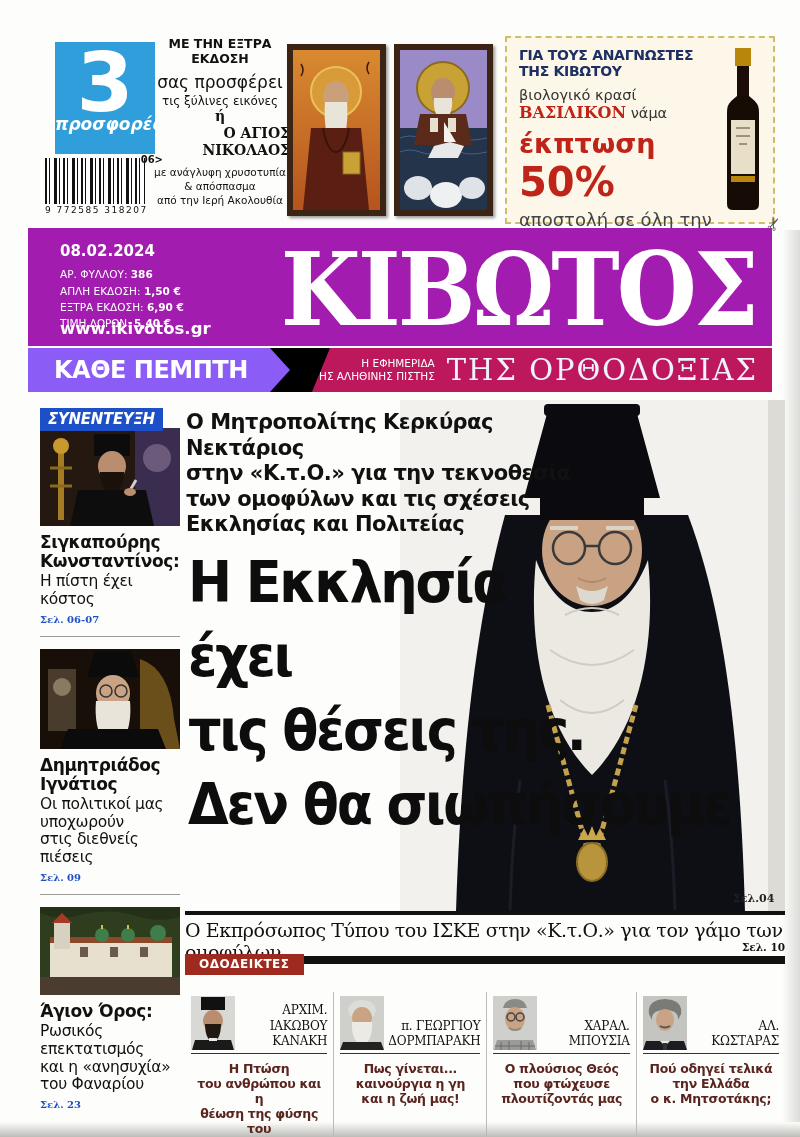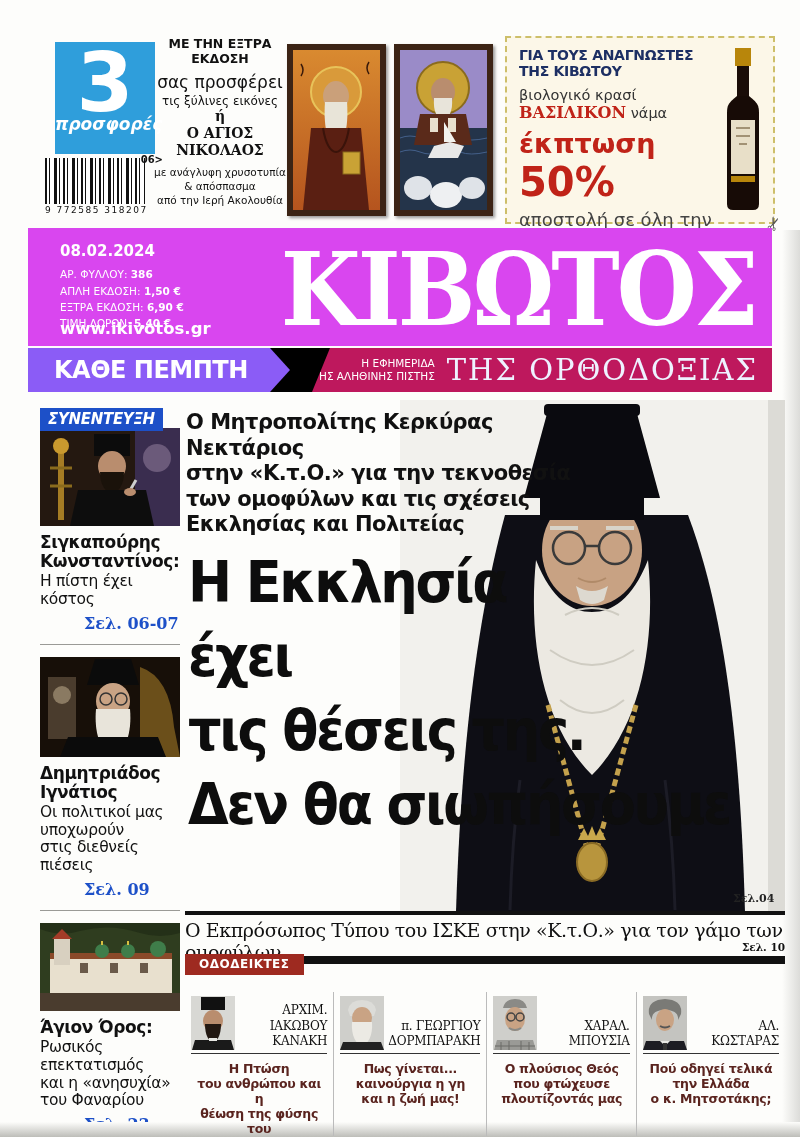--- a/index.html
+++ b/index.html
@@ -13,36 +13,36 @@
   .barcode{position:absolute;left:45px;top:158px;width:118px;}
   .barcode-bars{height:46px;width:100px;background:repeating-linear-gradient(90deg,#111 0 2px,#fff 2px 4px,#111 4px 5px,#fff 5px 9px,#111 9px 12px,#fff 12px 14px,#111 14px 15px,#fff 15px 18px);}
   .barcode-num{font-size:9px;letter-spacing:1.5px;margin-top:1px;}
   .barcode-issue{position:absolute;right:0;top:-4px;font-size:10px;font-weight:bold;}
   .promo-text{position:absolute;left:150px;top:36px;width:140px;text-align:center;}
   .promo-header{font-size:12.5px;font-weight:bold;}
   .promo-line1{font-size:17px;margin-top:6px;}
   .promo-line2{font-size:12px;margin-top:2px;}
   .promo-saint{font-family:"DejaVu Serif","Liberation Serif",serif;font-weight:bold;font-size:15px;margin-top:10px;line-height:1.25;}
   .promo-or{font-family:"DejaVu Serif",serif;font-weight:bold;font-size:14px;line-height:1.2;}
-  .promo-saint2{font-family:"DejaVu Serif",serif;font-weight:bold;font-size:14px;line-height:1.2;}
+  .promo-saint2{font-family:"DejaVu Serif",serif;font-weight:bold;font-size:14px;line-height:1.2;text-align:right;}
   .promo-footer{font-size:10.5px;margin-top:8px;line-height:1.3;}
   .icon-frame{position:absolute;top:44px;width:99px;height:172px;border:6px solid #3c2415;box-sizing:border-box;box-shadow:2px 2px 3px rgba(0,0,0,.4);}
   .icon1{left:287px;} .icon2{left:394px;}
   .wine-ad{position:absolute;left:505px;top:36px;width:270px;height:188px;background:#fcf7e8;border:2px dashed #cdbf6a;box-sizing:border-box;padding:9px 56px 8px 12px;}
   .wine-header{color:#1d2f63;font-weight:bold;font-size:14px;letter-spacing:-0.3px;}
   .wine-line{font-size:14.5px;color:#333;margin-top:8px;}
   .wine-brand{color:#c02318;font-weight:bold;font-family:"DejaVu Serif",serif;font-size:16px;}
   .wine-discount{margin-top:6px;color:#c02318;font-weight:bold;}
   .wine-discount .w{font-size:27px;} .wine-discount .v{font-size:40px;}
   .wine-ship{font-size:18px;color:#444;margin-top:4px;line-height:1.25;}
   .wine-orders{color:#c02318;font-weight:bold;font-size:14.5px;margin-top:10px;}
   .wine-bottle{position:absolute;right:6px;top:8px;}
   .scissors{position:absolute;right:-8px;bottom:-12px;font-size:18px;color:#555;transform:rotate(-70deg);}
   
-  .masthead{position:absolute;left:28px;top:228px;width:744px;height:118px;background:#d946ef;color:#fff;}
+  .masthead{position:absolute;left:28px;top:228px;width:744px;height:118px;background:#a21caf;color:#fff;}
   .mast-info{position:absolute;left:32px;top:12px;font-size:10.5px;line-height:1.55;}
   .mast-date{font-size:15px;font-weight:bold;margin-bottom:3px;}
   .mast-info b{font-weight:bold;}
   .mast-site{position:absolute;left:32px;bottom:8px;font-size:16.5px;font-weight:bold;}
   .mast-logo{position:absolute;right:16px;top:2px;font-family:"DejaVu Serif","Liberation Serif",serif;font-weight:bold;font-size:92px;letter-spacing:-3px;transform:scaleY(1.1);transform-origin:top;}
   
   .banner{position:absolute;left:28px;top:348px;width:744px;height:44px;background:#000;}
   .banner-left{position:absolute;left:0;top:0;bottom:0;width:262px;background:#8b5cf6;
     clip-path:polygon(0 0,calc(100% - 20px) 0,100% 50%,calc(100% - 20px) 100%,0 100%);
     color:#fff;font-weight:bold;font-size:24px;line-height:44px;padding-left:26px;box-sizing:border-box;letter-spacing:-0.5px;}
@@ -51,21 +51,21 @@
     display:flex;align-items:center;justify-content:flex-end;gap:12px;padding-right:14px;box-sizing:border-box;color:#fff;}
   .banner-tag{text-align:right;font-size:10.5px;line-height:1.25;}
   .banner-tag .b{font-weight:normal;text-align:center;}
   .banner-big{font-family:"DejaVu Serif",serif;font-size:29px;letter-spacing:2px;color:#eef2ff;}
   
   .sidebar{position:absolute;left:40px;top:408px;width:140px;}
   .sb-label{position:relative;z-index:2;display:inline-block;background:#1d50c8;color:#fff;font-weight:bold;font-style:italic;font-size:15px;padding:2px 8px 3px;margin-bottom:-6px;letter-spacing:-0.3px;}
   .sb-photo{display:block;}
   .sb-title{font-weight:bold;font-size:17px;line-height:1.12;margin-top:7px;letter-spacing:-0.4px;}
   .sb-sub{font-size:15.5px;line-height:1.15;margin-top:2px;letter-spacing:-0.3px;}
-  .sb-page{color:#1d50c8;font-weight:bold;font-size:16px;margin-top:5px;font-family:"DejaVu Serif",serif;margin-left:44px;}
+  .sb-page{color:#1d50c8;font-weight:bold;font-size:10px;margin-top:5px;font-family:"DejaVu Serif",serif;}
   .sb-div{border-top:1px solid #9a9a96;margin:11px 0 12px;}
   
   .main-photo{position:absolute;left:400px;top:400px;z-index:1;}
   .kicker{position:absolute;left:186px;top:410px;width:430px;z-index:2;font-weight:bold;font-size:21px;line-height:1.22;letter-spacing:-0.5px;}
   .headline{position:absolute;left:188px;top:546px;width:600px;z-index:3;font-weight:bold;font-size:56px;line-height:74px;letter-spacing:-2.5px;color:#0d0d0d;transform:scaleX(0.94);transform-origin:left;}
   .main-page{position:absolute;left:733px;top:892px;z-index:3;font-size:11px;font-weight:bold;color:#222;font-family:"DejaVu Serif",serif;}
   .rule{position:absolute;left:185px;top:911px;width:600px;height:4px;background:#111;z-index:3;}
   .strap{position:absolute;left:185px;top:919px;width:600px;z-index:3;font-family:"DejaVu Serif","Liberation Serif",serif;font-size:19px;letter-spacing:-0.4px;color:#111;}
   .strap-page{position:absolute;left:185px;top:941px;width:600px;text-align:right;font-family:"DejaVu Serif",serif;font-weight:bold;font-size:10.5px;z-index:3;}
   .section-row{position:absolute;left:185px;top:954px;width:600px;display:flex;align-items:flex-start;z-index:3;}

